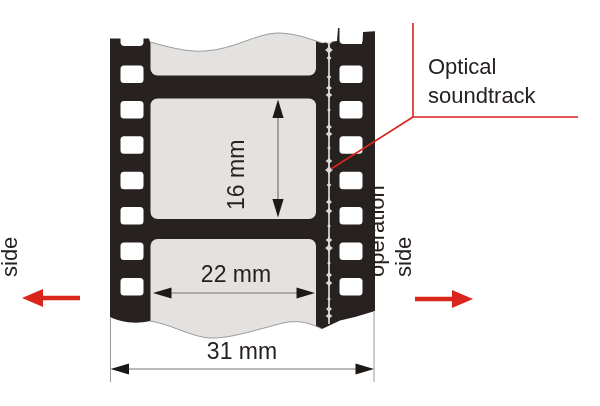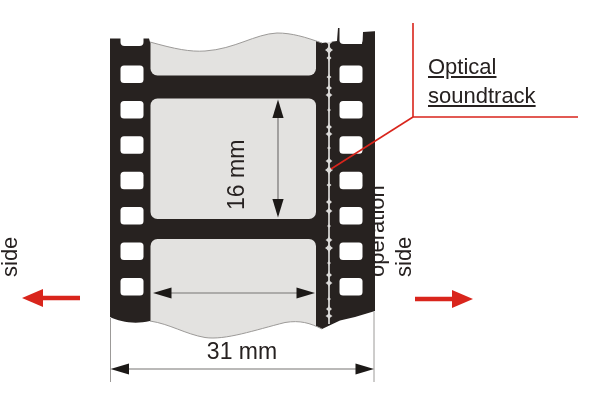--- a/index.html
+++ b/index.html
@@ -137,26 +137,27 @@
     <g>
       <line class="red-shaft" x1="40" y1="298" x2="80" y2="298"></line>
       <path class="red-head" d="M22 298 L43 289 L43 307 Z"></path>
     </g>
     <g>
       <line class="red-shaft" x1="415" y1="299" x2="455" y2="299"></line>
       <path class="red-head" d="M473 299 L452 290 L452 308 Z"></path>
     </g>
   </svg>
 
-  <div class="label" style="left:428px;top:52px;text-decoration:underline;">Optical
+  <div class="label" style="left:428px;top:52px;">Optical
 soundtrack</div>
 
   <div class="label rot" style="left:23px;top:223px;">projector unit
 side</div>
 
   <div class="label rot" style="left:417px;top:223px;">operation
 side</div>
 
   <div class="dim-label rot" style="left:250px;top:183px;">16 mm</div>
 
+  <div class="dim-label" style="left:196px;top:261px;width:80px;">22 mm</div>
 
   <div class="dim-label" style="left:202px;top:338px;width:80px;">31 mm</div>
 </div>
 
 </body></html>

